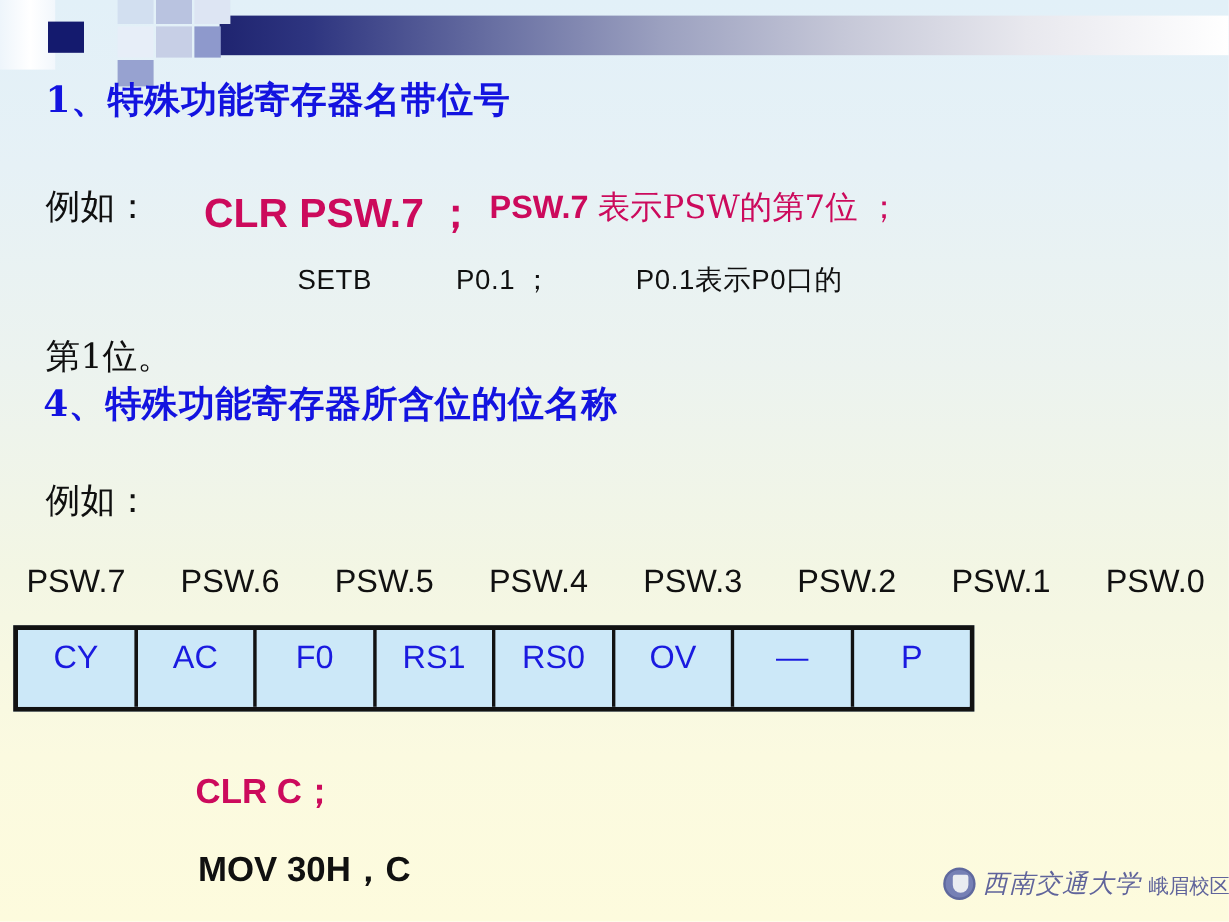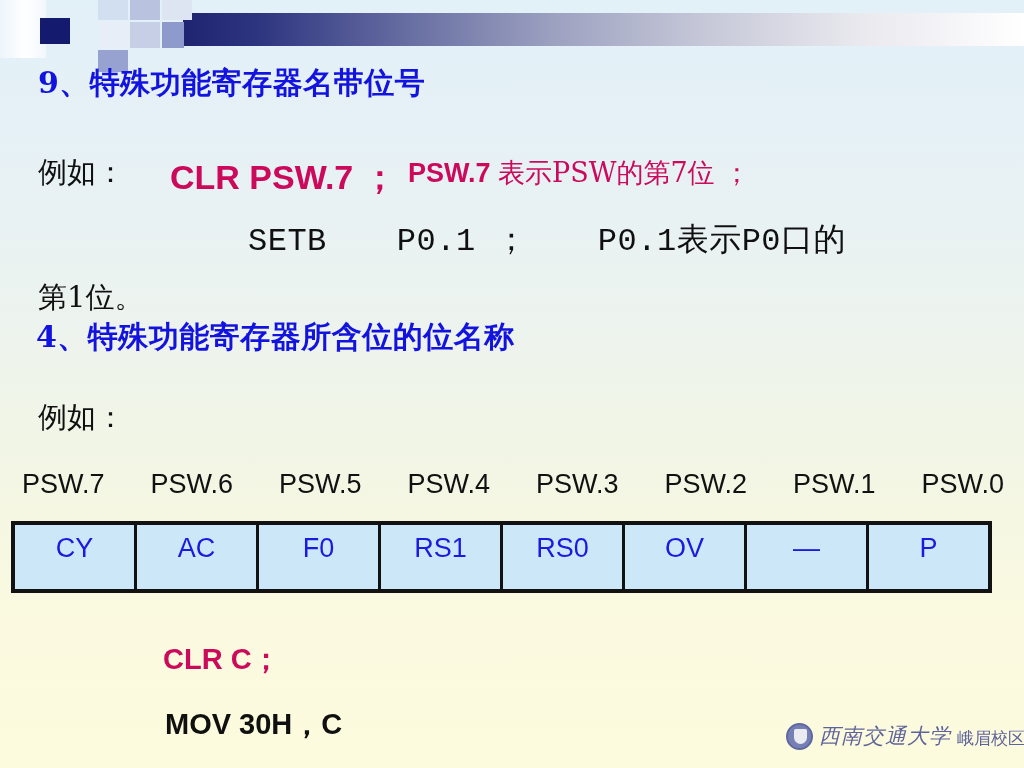--- a/index.html
+++ b/index.html
@@ -91,22 +91,22 @@
   }
   #psw-mean .serifpart {
     font-family: "DejaVu Serif", "Liberation Serif", serif;
     font-weight: normal;
     font-size: 27px;
   }
 
   #setb-line {
     left: 248px; top: 218px;
     color: #101010;
-    font-family: Liberation Mono, monospace;
-    font-size: 32px;
+    font-family: Liberation Sans, sans-serif;
+    font-size: 23px;
     letter-spacing: 0.5px;
   }
   #setb-line .gap { display:inline-block; width: 70px; }
 
   #bit1 {
     left: 38px; top: 278px;
     color: #101010;
     font-family: "DejaVu Serif", "Liberation Serif", serif;
     font-size: 29px;
   }
@@ -124,21 +124,21 @@
     color: #111111;
     font-family: "Liberation Sans", sans-serif;
     font-size: 27px;
   }
 
   
   #psw-table {
     position: absolute;
     left: 11px;
     top: 521px;
-    width: 981px;
+    width: 801px;
     height: 72px;
     border: 4px solid #121212;
     box-sizing: border-box;
     display: flex;
     background: #cce8f8;
   }
   #psw-table .cell {
     flex: 1 1 0;
     border-right: 3px solid #121212;
     box-sizing: border-box;
@@ -222,21 +222,21 @@
   <div class="sq sq-fade"></div>
   <div class="sq sq-b"></div>
   <div class="sq sq-c"></div>
   <div class="sq sq-d"></div>
   <div class="sq sq-e"></div>
   <div class="sq sq-f"></div>
   <div class="sq sq-g"></div>
   <div class="sq sq-h"></div>
   <div class="sq sq-a"></div>
 
-  <div class="tx heading" id="h3">9、特殊功能寄存器名带位号</div>
+  <div class="tx heading" id="h3">1、特殊功能寄存器名带位号</div>
 
   <div class="tx ex-label" id="ex1">例如：</div>
 
   <div class="tx" id="clr-psw">CLR  PSW.7 ；</div>
 
   <div class="tx" id="psw-mean">
     <span>PSW.7 </span><span class="serifpart">表示PSW的第7位 ；</span>
   </div>
 
   <div class="tx" id="setb-line">

